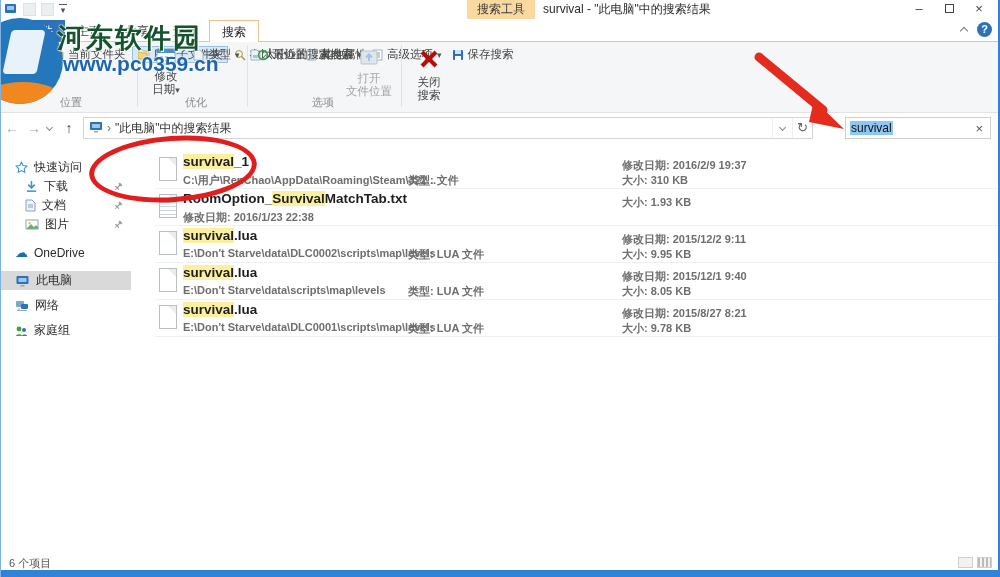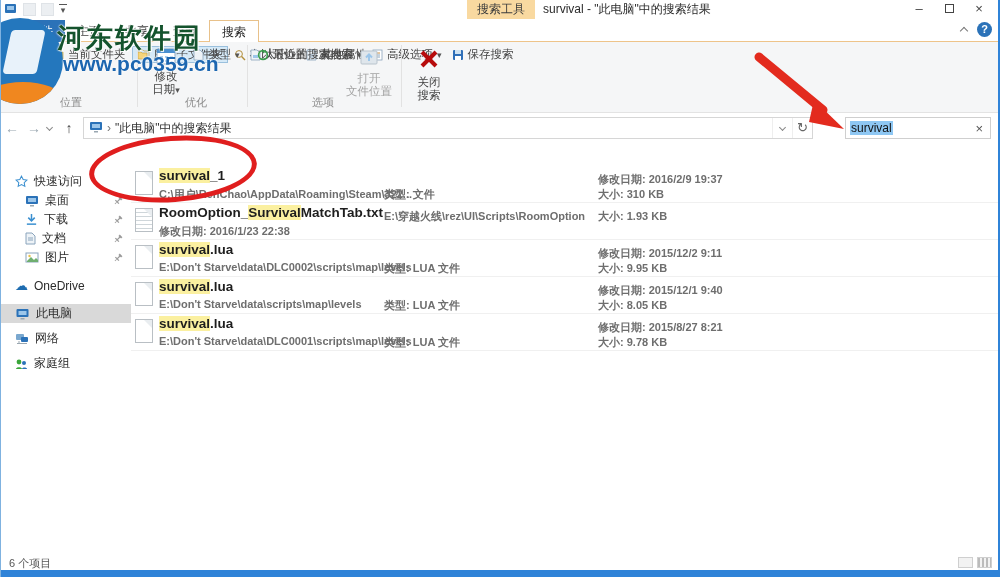--- a/index.html
+++ b/index.html
@@ -46,21 +46,21 @@
   .nav-up { color:#444; }
   .chv-dn { display:inline-block; width:5px; height:5px; border-right:1px solid #888; border-bottom:1px solid #888; transform:rotate(45deg); margin:0 6px 2px 2px; }
   .addr { position:absolute; left:82px; top:4px; width:730px; height:22px; border:1px solid #d6d6d6; background:#fff; display:flex; align-items:center; font-size:12px; color:#333; }
   .addr .crumb-sep { color:#777; margin:0 4px; font-size:12px; }
   .addr-right { position:absolute; right:0; top:0; height:100%; display:flex; align-items:center; }
   .addr-right .part { width:20px; text-align:center; color:#666; border-left:1px solid #eee; height:100%; line-height:20px; font-size:13px; }
   .searchbox { position:absolute; left:844px; top:4px; width:146px; height:22px; border:1px solid #cfcfcf; background:#fff; display:flex; align-items:center; padding:0 4px; font-size:12px; }
   .search-val { background:#8ec7f3; color:#111; padding:0 1px; }
   .search-clear { margin-left:auto; color:#555; font-size:13px; padding:0 3px; }
   
-  .main { position:absolute; left:0; top:160px; width:100%; height:413px; display:flex; }
+  .main { position:absolute; left:0; top:146px; width:100%; height:413px; display:flex;gap:24px; }
   .side { width:130px; padding-top:12px; font-size:12px; color:#2b2b2b; }
   .sitem { display:flex; align-items:center; height:19px; padding-left:14px; gap:6px; position:relative; }
   .sitem.child { padding-left:24px; }
   .sitem.sel { background:#d9d9d9; }
   .pin { position:absolute; right:8px; top:4px; }
   .gap6 { height:6px; } .gap8 { height:9px; }
   .filelist { position:relative; flex:1; padding-top:6px;font-weight:bold; }
   .frow { position:relative; height:37px; border-bottom:1px solid #f0f0f0; }
   .ficon { position:absolute; left:4px; top:5px; width:18px; height:24px; background:#fff; border:1px solid #b9bfc4; }
   .ficon:before { content:""; position:absolute; right:0; top:0; border:4px solid #e9edf0; border-left-color:transparent; border-bottom-color:transparent; }
@@ -296,36 +296,20 @@
   <div class="main">
 
     <div class="side">
       <div class="sitem">
         <svg width="13" height="13" viewBox="0 0 14 14">
             <path d="M7 1.2l1.8 3.7 4 .6-2.9 2.8.7 4L7 10.4 3.4 12.3l.7-4L1.2 5.5l4-.6z" fill="none" stroke="#3a8fd0" stroke-width="1.1"></path>
           </svg>
         <span>快速访问</span>
       </div>
       <div class="sitem child">
-        <svg width="14" height="12" viewBox="0 0 14 12">
-            <rect x="1" y="1" width="12" height="8" rx="1" fill="#2b72b8"></rect>
-            <rect x="3" y="3" width="8" height="4" fill="#9cc6ea"></rect>
-            <rect x="5" y="10" width="4" height="1.5" fill="#9aa7b1"></rect>
-          </svg>
-        <span>桌面</span>
-        <span class="pin"><svg width="10" height="10" viewBox="0 0 16 16">
-              <g transform="rotate(45 8 8)" fill="#9a9a9a">
-                <rect x="5" y="1" width="6" height="3"></rect>
-                <rect x="7" y="3" width="2" height="7"></rect>
-                <rect x="4" y="9" width="8" height="2"></rect>
-                <rect x="7.4" y="11" width="1.2" height="4"></rect>
-              </g>
-            </svg></span>
-      </div>
-      <div class="sitem child">
         <svg width="13" height="13" viewBox="0 0 14 14">
             <path d="M7 1 v7 M3.5 5 L7 8.5 L10.5 5" fill="none" stroke="#3a8fd0" stroke-width="1.6"></path>
             <line x1="2" y1="12" x2="12" y2="12" stroke="#3a8fd0" stroke-width="1.6"></line>
           </svg>
         <span>下载</span>
         <span class="pin"><svg width="10" height="10" viewBox="0 0 16 16">
               <g transform="rotate(45 8 8)" fill="#9a9a9a">
                 <rect x="5" y="1" width="6" height="3"></rect>
                 <rect x="7" y="3" width="2" height="7"></rect>
                 <rect x="4" y="9" width="8" height="2"></rect>
@@ -407,21 +391,20 @@
         <span class="fname"><span></span><span class="hl">survival</span><span>_1</span></span>
         <span class="fmidtop"></span>
         <span class="fsubleft">C:\用户\RenChao\AppData\Roaming\Steam\322...</span>
         <span class="fsubmid">类型: 文件</span>
         <span class="frt">修改日期: 2016/2/9 19:37</span>
         <span class="frb">大小: 310 KB</span>
       </div>
       <div class="frow">
         <span class="ficon text"></span>
         <span class="fname"><span>RoomOption_</span><span class="hl">Survival</span><span>MatchTab.txt</span></span>
-        <span class="fmidtop">E:\穿越火线\rez\UI\Scripts\RoomOption</span>
         <span class="fsubleft">修改日期: 2016/1/23 22:38</span>
         <span class="fsubmid"></span>
         <span class="frt">大小: 1.93 KB</span>
         <span class="frb"></span>
       </div>
       <div class="frow">
         <span class="ficon"></span>
         <span class="fname"><span></span><span class="hl">survival</span><span>.lua</span></span>
         <span class="fmidtop"></span>
         <span class="fsubleft">E:\Don't Starve\data\DLC0002\scripts\map\levels</span>

